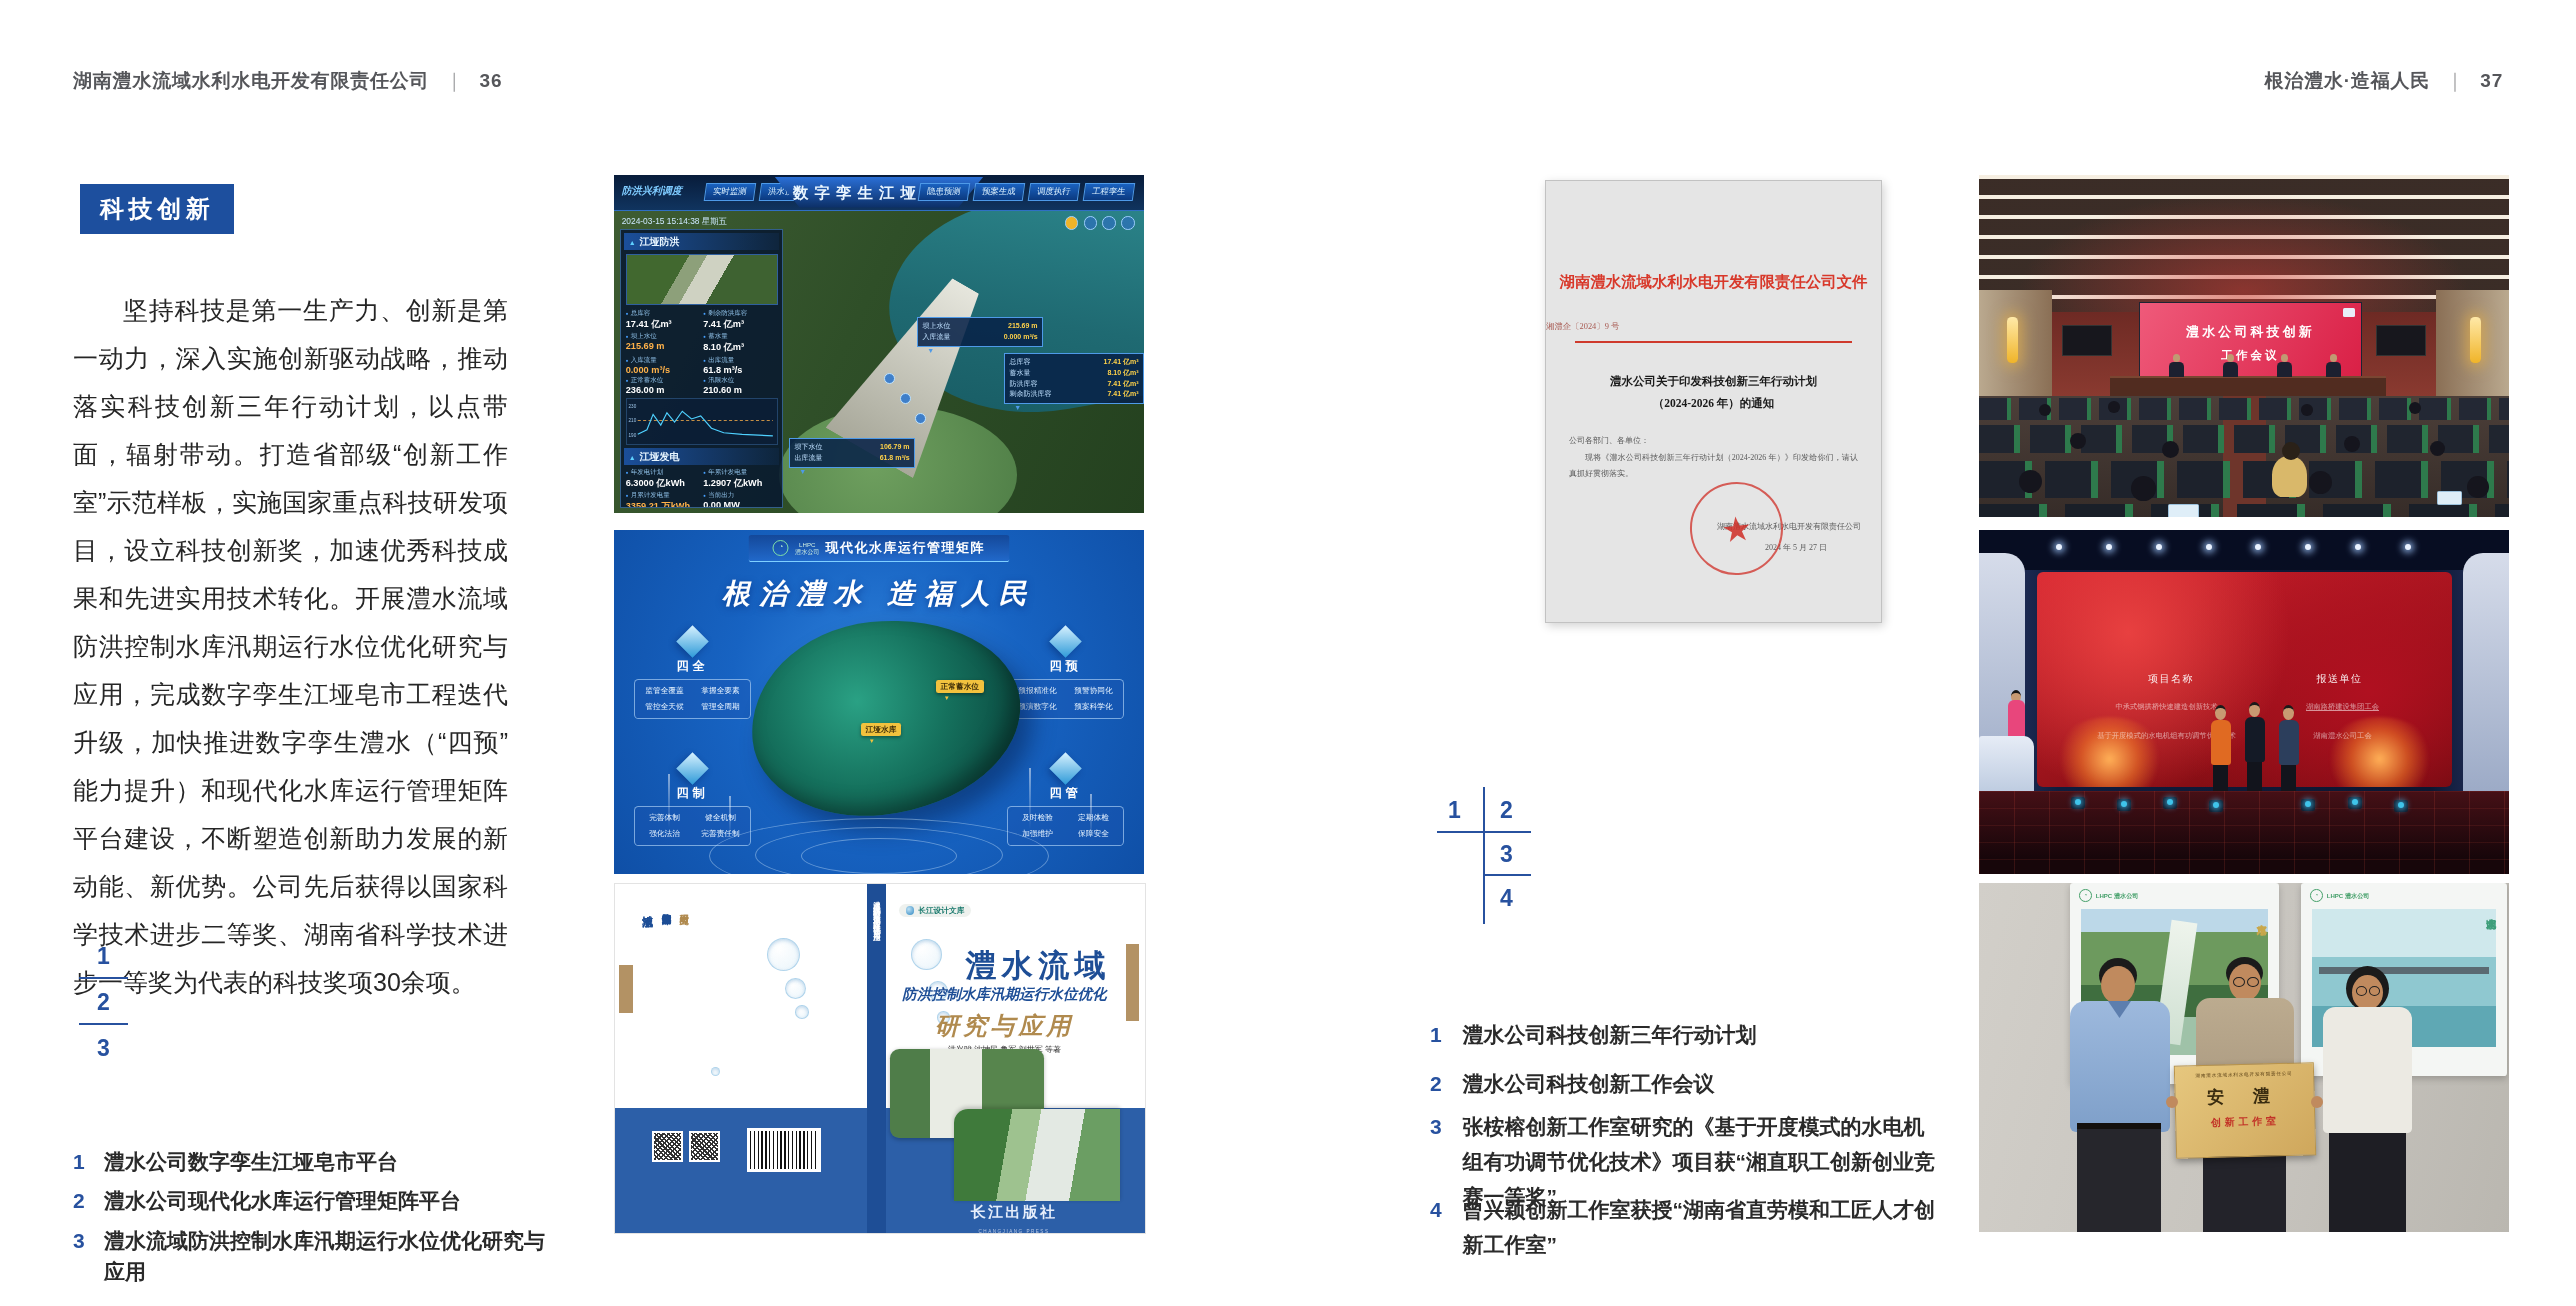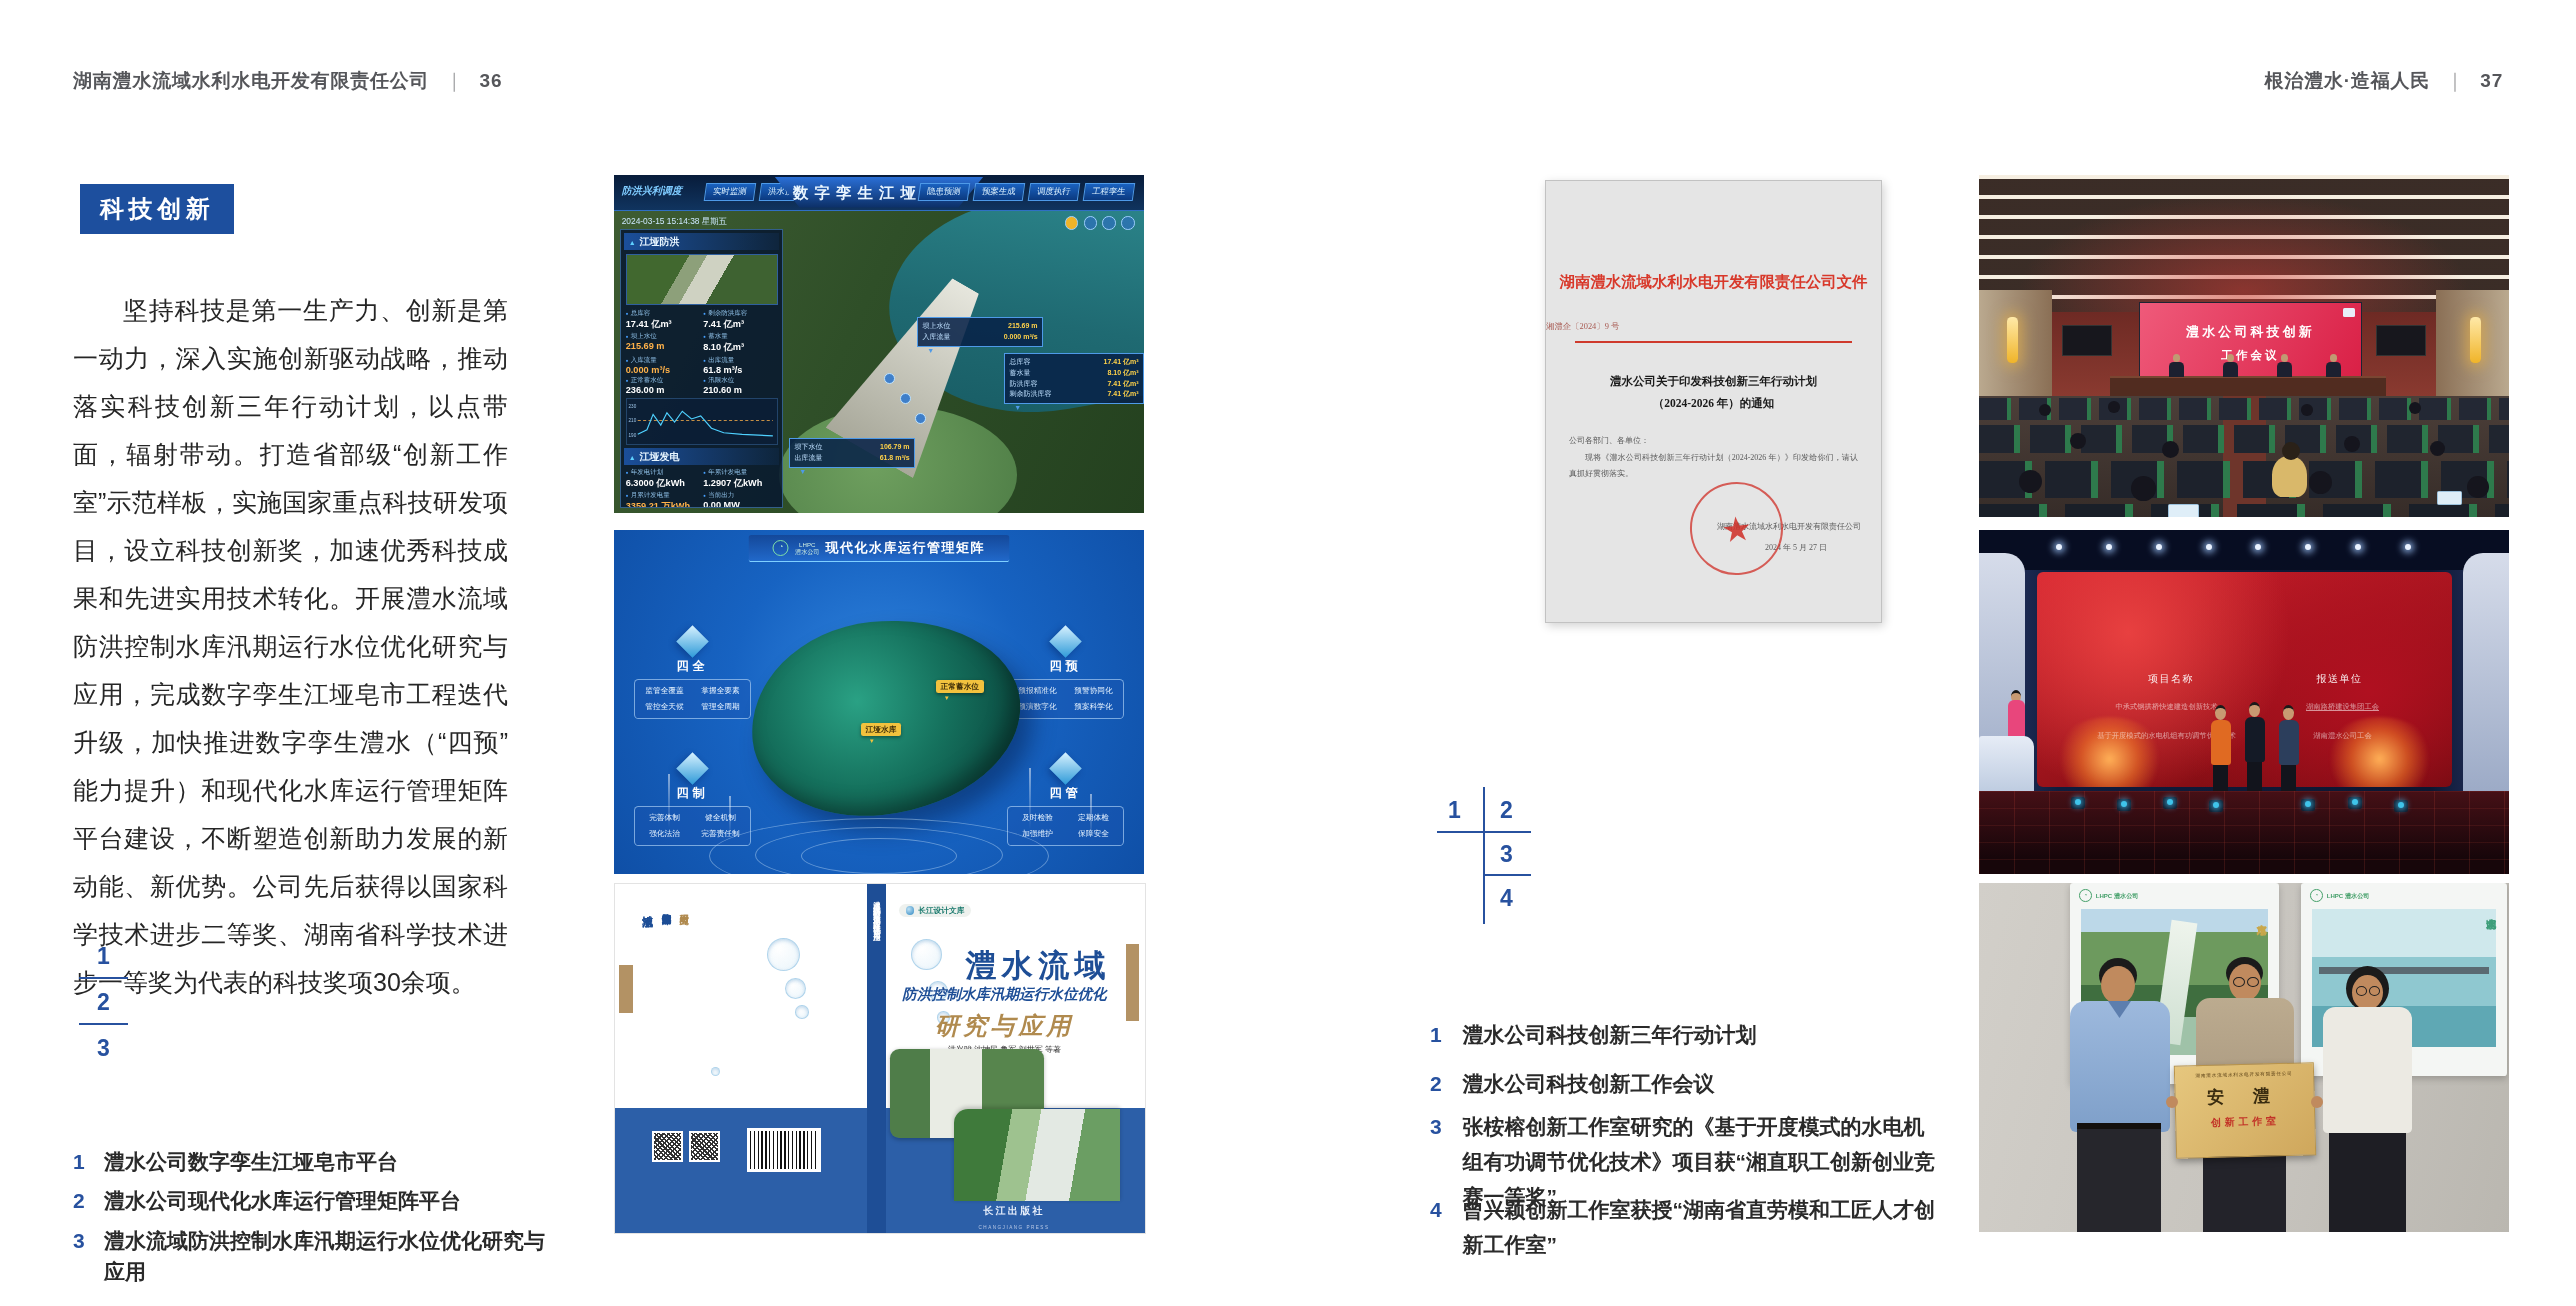--- a/index.html
+++ b/index.html
@@ -385,20 +385,21 @@
 
   <div class="photo mtx" style="left:614px;top:530px;width:530px;height:344px;">
     <div class="mtx-head">
       <span class="mtx-logo">◔</span>
       <span class="mtx-logotx">
         <span>LHPC</span><br>
         <span>澧水公司</span>
       </span>
       <span class="mtx-title">现代化水库运行管理矩阵</span>
     </div>
+    <div class="mtx-slogan">根治澧水 造福人民</div>
 
     <div class="mpanel" style="left:20px;top:100px;">
       <div class="ico"></div>
       <div class="ti">四全</div>
       <div class="bx">
         <span class="it">监管全覆盖</span>
         <span class="it">掌握全要素</span>
         <span class="it">管控全天候</span>
         <span class="it">管理全周期</span>
       </div>
@@ -482,21 +483,21 @@
     <div class="drop" style="left:313px;top:97px;width:18.4px;height:18.4px;"></div>
     <div class="drop" style="left:322px;top:127px;width:10.7px;height:10.7px;"></div>
     <div class="abs" style="right:34px;top:61px;width:220px;text-align:right;font-size:31px;font-weight:bold;color:#1e4e96;letter-spacing:5.4px;">澧水流域</div>
     <div class="abs" style="left:273px;top:101px;width:233px;text-align:center;font-size:14.6px;font-weight:bold;font-style:italic;color:#1e4e96;">防洪控制水库汛期运行水位优化</div>
     <div class="abs" style="left:273px;top:126px;width:233px;text-align:center;font-size:24px;font-weight:bold;font-style:italic;color:#b08a4e;letter-spacing:3.8px;">研究与应用</div>
     <div class="abs" style="left:273px;top:160px;width:233px;text-align:center;font-size:8px;color:#333;">洪兴骏 沈坤民 鲁军 刘世军 等著</div>
     <div class="abs" style="right:6.1px;top:60px;width:13px;height:77px;background:#b39264;"></div>
     <div class="abs" style="left:275px;top:165px;width:154px;height:89px;border-radius:9.2px;background:linear-gradient(90deg,#4f7d49 0 26%,#e9ece4 26% 60%,#57854d 60% 100%);box-shadow:0 1.5px 4.6px rgba(0,0,0,.25);"></div>
     <div class="abs" style="left:339px;top:225px;width:166px;height:92px;border-radius:14px 0 0 0;background:linear-gradient(100deg,#3f7a3b 0 32%,#9ec28f 32% 48%,#e3e9e3 48% 72%,#6b9e63 72%);box-shadow:0 -1.5px 4.6px rgba(0,0,0,.2);"></div>
     <div class="abs" style="left:322px;top:319px;width:154px;text-align:center;">
-      <span style="color:#e6eefb;font-size:10px;font-weight:bold;letter-spacing:2.3px;font-family:Liberation Mono, monospace;">长江出版社</span><br>
+      <span style="color:#e6eefb;font-size:15px;font-weight:bold;letter-spacing:2.3px;font-family:Liberation Mono, monospace;">长江出版社</span><br>
       <span style="color:#b9c9e6;font-size:4.6px;letter-spacing:1.5px;">CHANGJIANG PRESS</span>
     </div>
   </div>
 
   <div class="doc" style="left:1545px;top:180px;width:335px;height:441px;">
     <div class="doc-head">湖南澧水流域水利水电开发有限责任公司文件</div>
     <div class="doc-num">湘澧企〔2024〕9 号</div>
     <div class="doc-rule"></div>
     <div class="doc-title" style="top:193px;">澧水公司关于印发科技创新三年行动计划</div>
     <div class="doc-title" style="top:215px;">（2024-2026 年）的通知</div>

